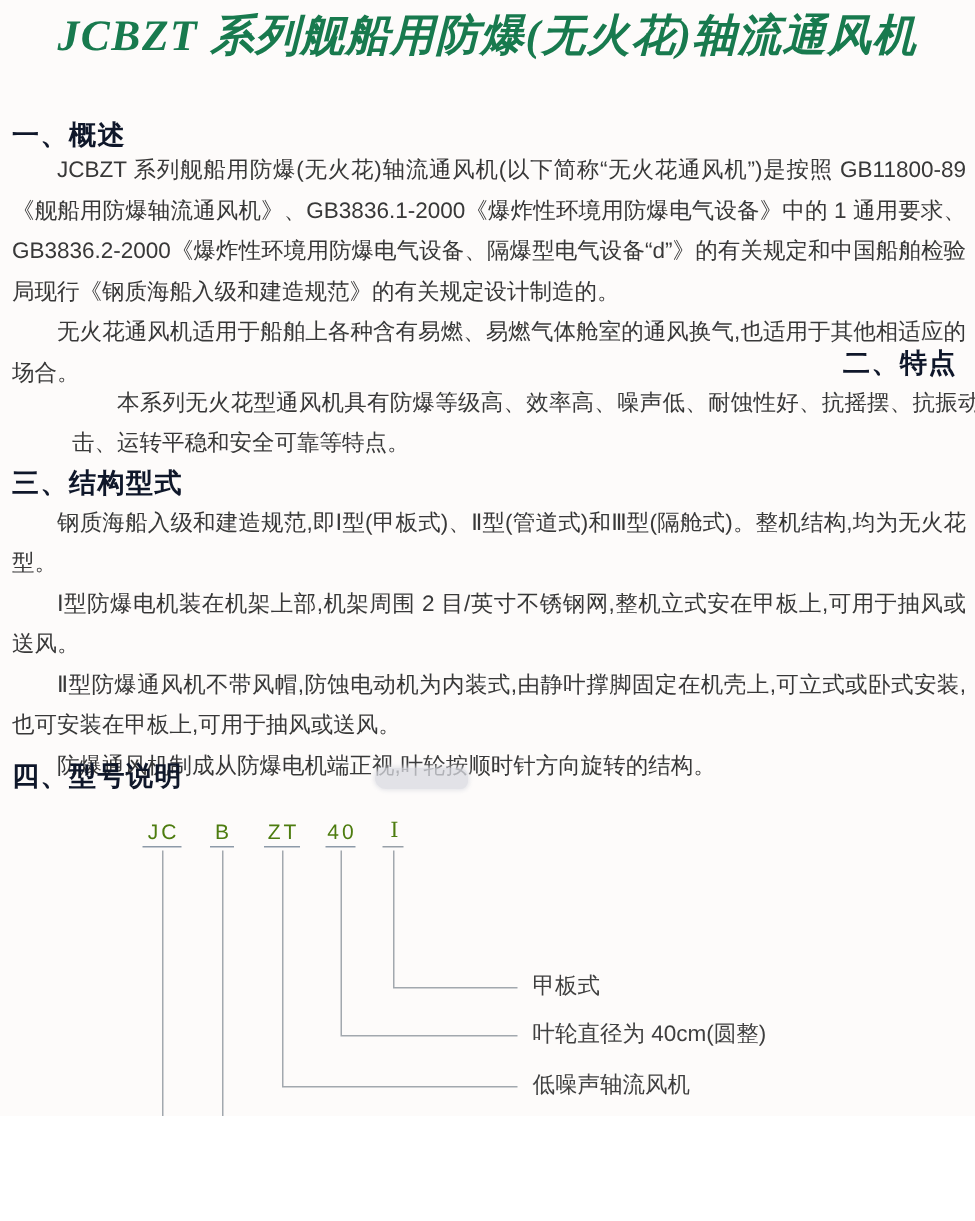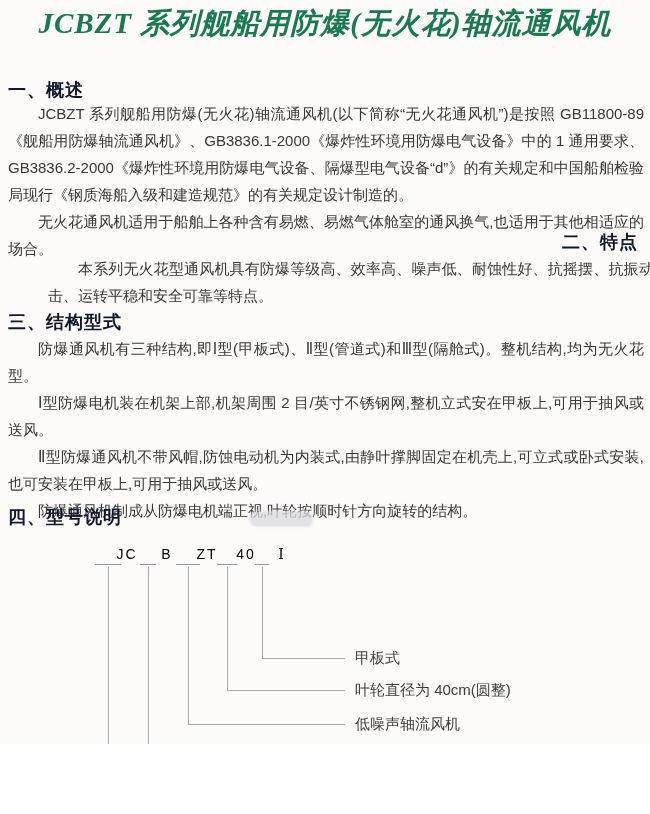--- a/index.html
+++ b/index.html
@@ -46,23 +46,22 @@
     width: 62px; height: 14px;
     background: #d9dae1; opacity: 0.75;
     border-radius: 8px 7px 6px 9px;
     box-shadow: 0 0 3px 1px #dddee4;
   }
   
   .diagram { position: absolute; top: 0; left: 0; width: 650px; height: 814px; }
   .code {
     position: absolute; top: 546px;
     transform: translateX(-50%);
-    font-size: 14px; color: #000000; letter-spacing: 2px;
+    font-size: 14px; color: #4d7c0f; letter-spacing: 2px;
     white-space: nowrap;
-    margin-left: 18px;
   }
   .code.serif { font-family: "Liberation Serif", "DejaVu Serif", serif; letter-spacing: 0; }
   .c0 { left: 109px; } .c1 { left: 149px; } .c2 { left: 189px; } .c3 { left: 228px; } .c4 { left: 263px; }
   .uline { position: absolute; top: 564px; height: 1px; background: #8d9aa8; transform: translateX(-50%); }
   .u0 { left: 108px; width: 26px; } .u1 { left: 148px; width: 16px; }
   .u2 { left: 188px; width: 24px; } .u3 { left: 227px; width: 20px; }
   .u4 { left: 262px; width: 14px; background: #98a0a8; }
   .vline { position: absolute; top: 567px; width: 1px; background: #a2a8ae; }
   .v0 { left: 108px; height: 220px; } .v1 { left: 148px; height: 191px; }
   .v2 { left: 188px; height: 157px; } .v3 { left: 227px; height: 123px; }
@@ -93,21 +92,21 @@
     <p>无火花通风机适用于船舶上各种含有易燃、易燃气体舱室的通风换气,也适用于其他相适应的场合。</p>
   </div>
 
   <h2 class="sec-heading" id="h2">二、特点</h2>
   <div class="sec-body" id="b2">
     <p>本系列无火花型通风机具有防爆等级高、效率高、噪声低、耐蚀性好、抗摇摆、抗振动、冲击、运转平稳和安全可靠等特点。</p>
   </div>
 
   <h2 class="sec-heading" id="h3">三、结构型式</h2>
   <div class="sec-body" id="b3">
-    <p>防爆通风机有三种结构,即Ⅰ型(甲板式)、Ⅱ型(管道式)和Ⅲ型(隔舱式)。整机结构,均为无火花型。</p>
+    <p>钢质海船入级和建造规范,即Ⅰ型(甲板式)、Ⅱ型(管道式)和Ⅲ型(隔舱式)。整机结构,均为无火花型。</p>
     <p>Ⅰ型防爆电机装在机架上部,机架周围 2 目/英寸不锈钢网,整机立式安在甲板上,可用于抽风或送风。</p>
     <p>Ⅱ型防爆通风机不带风帽,防蚀电动机为内装式,由静叶撑脚固定在机壳上,可立式或卧式安装,也可安装在甲板上,可用于抽风或送风。</p>
     <p>防爆通风机制成从防爆电机端正视,叶轮按顺时针方向旋转的结构。</p>
   </div>
 
   <h2 class="sec-heading" id="h4">四、型号说明</h2>
   <div class="smudge"></div>
 
   <div class="diagram">
     <span class="code c0">JC</span>

